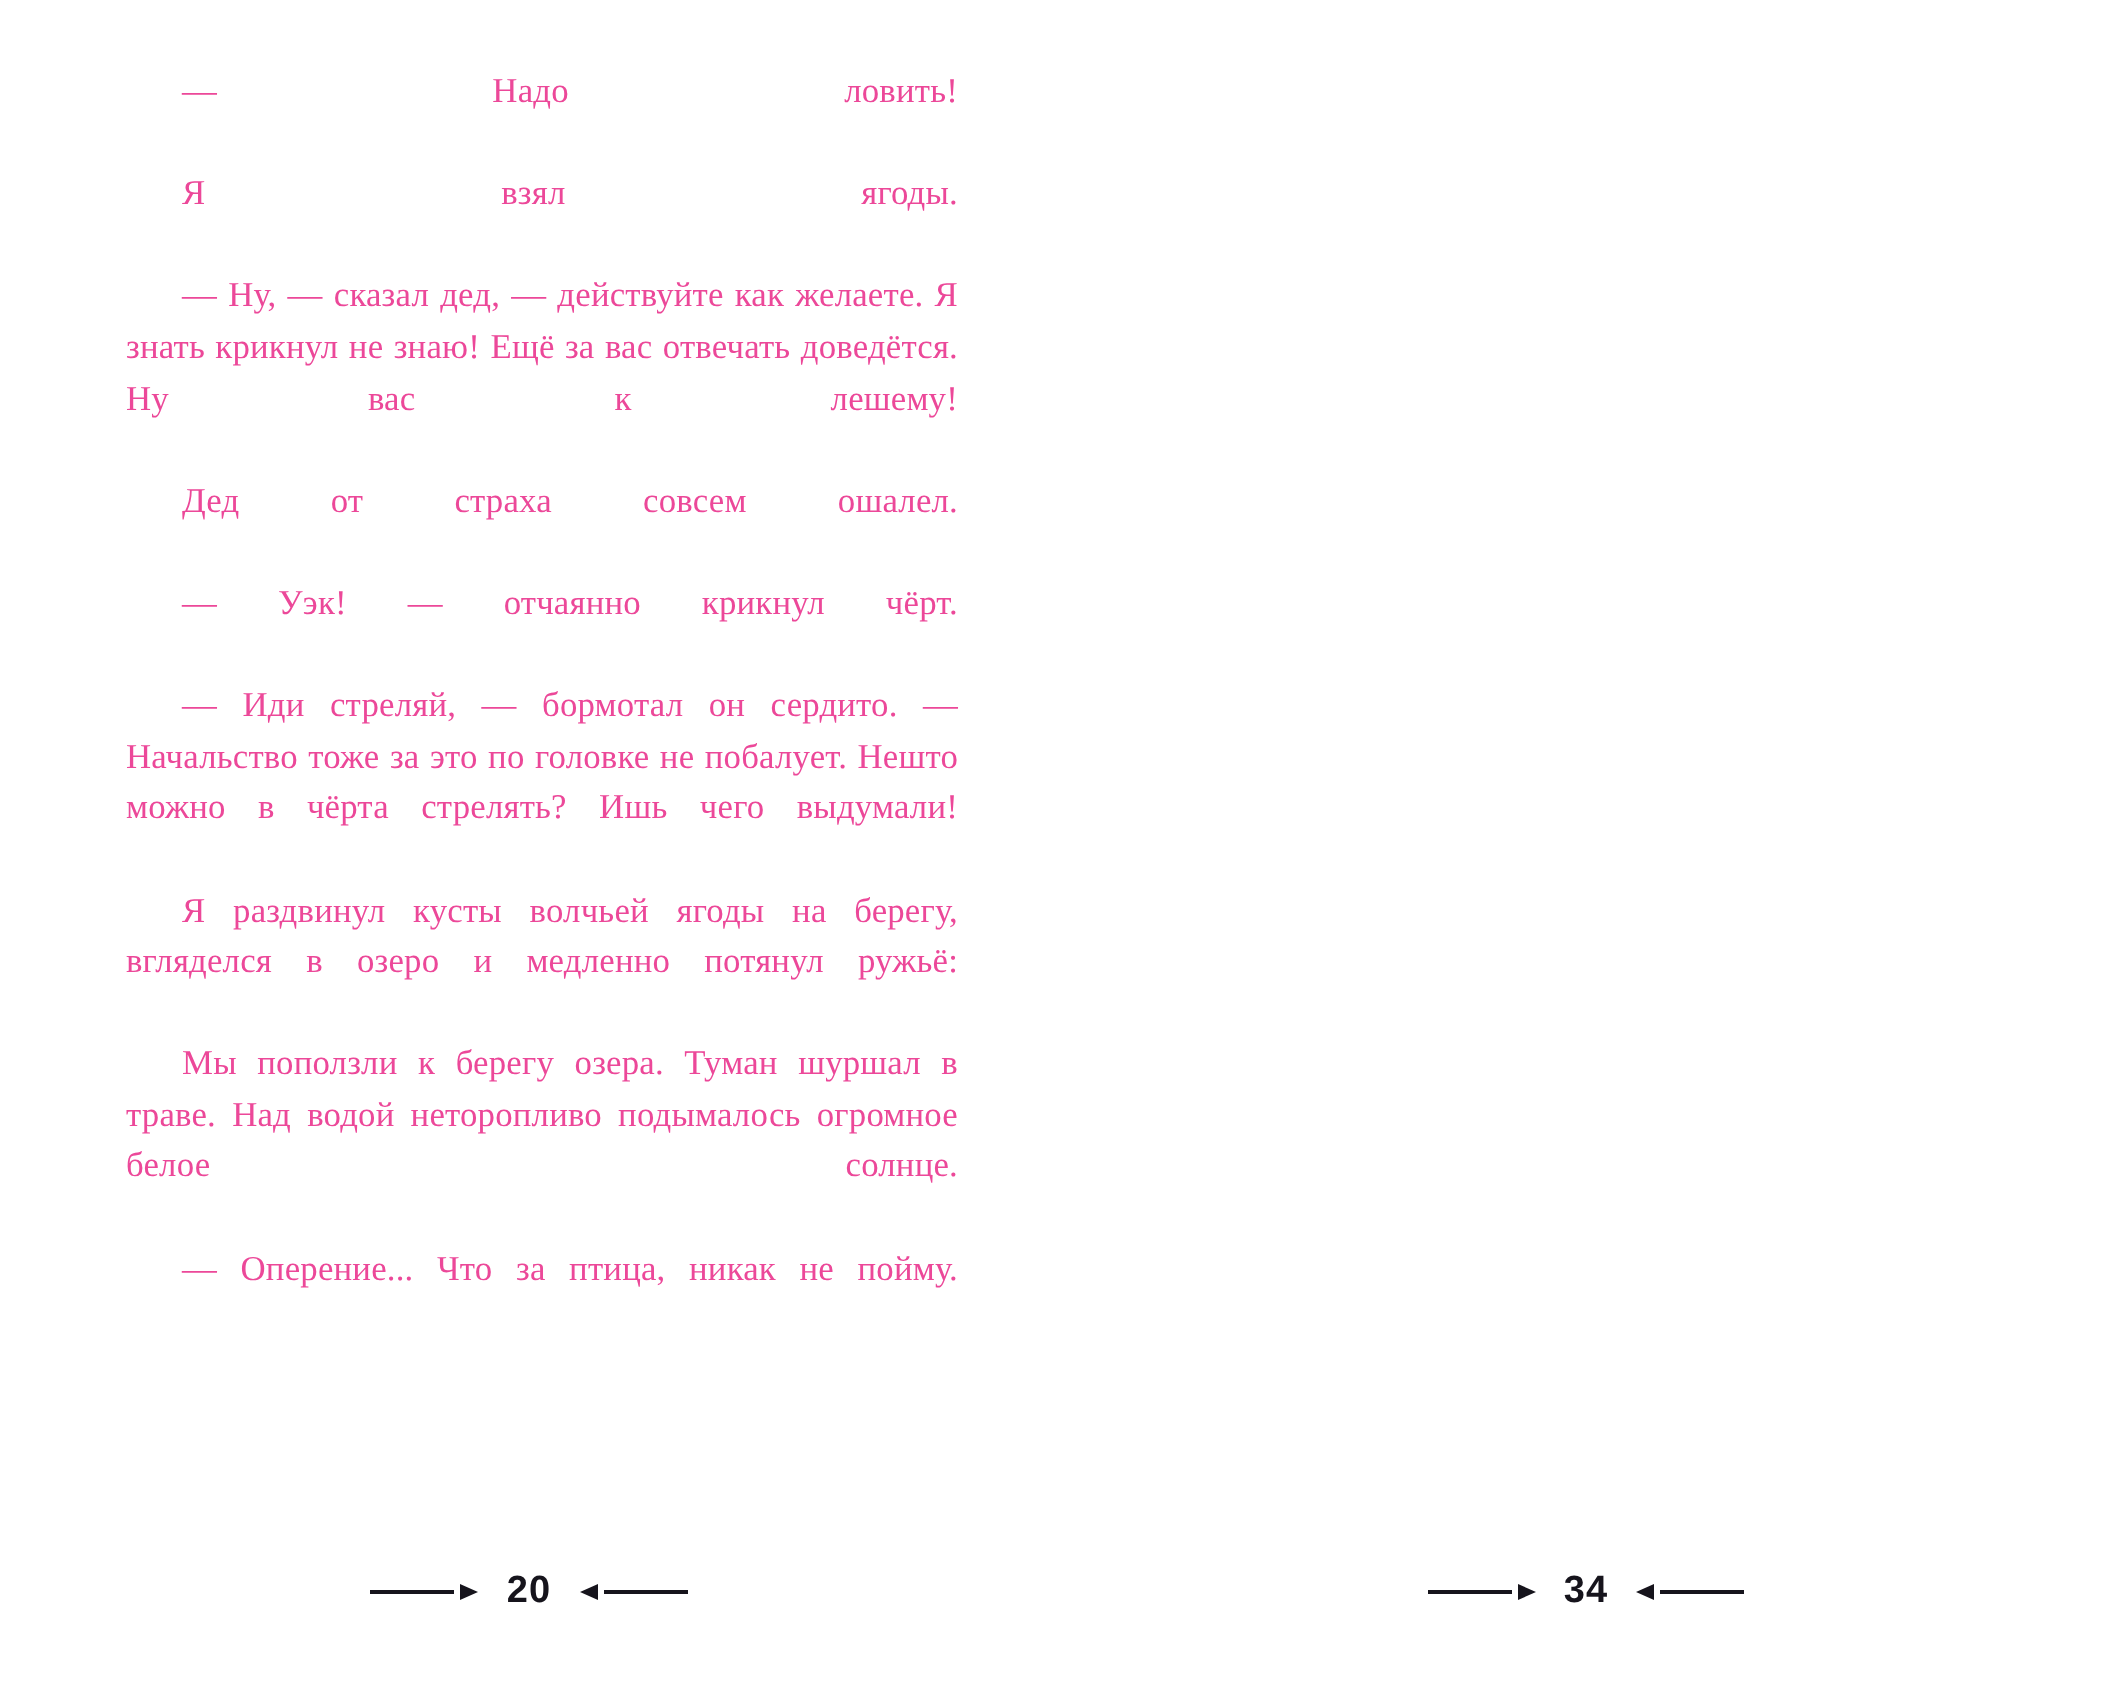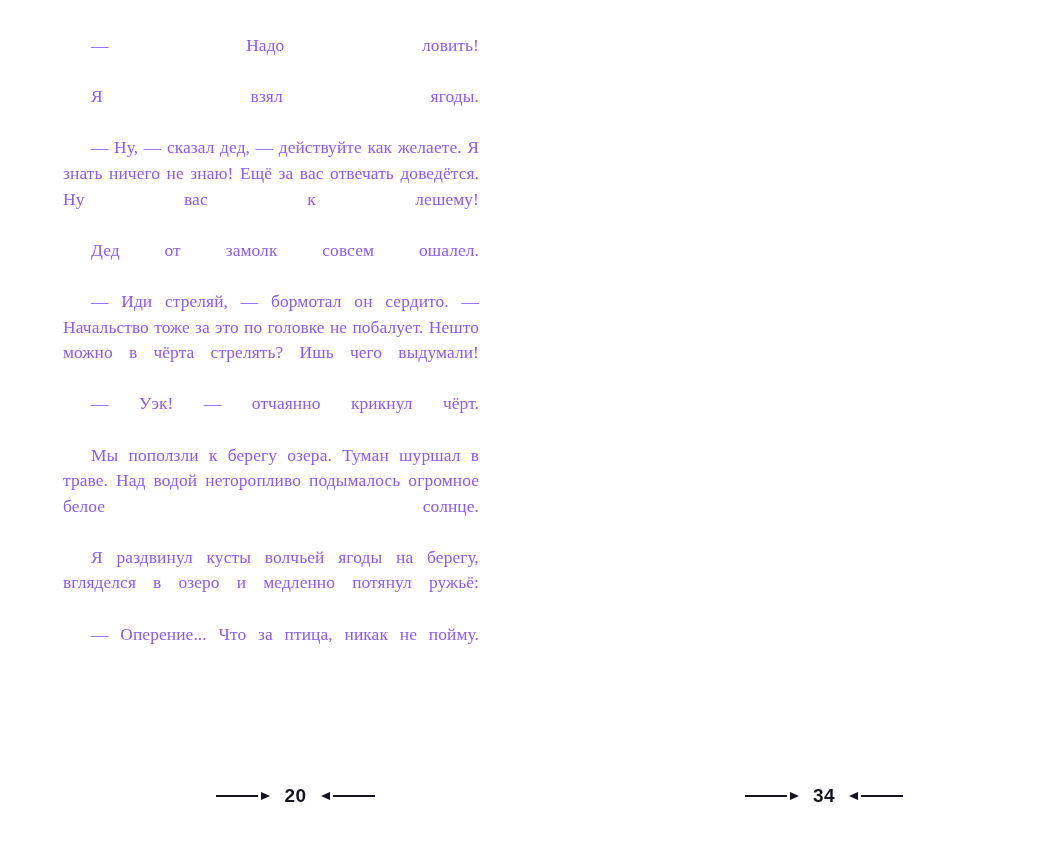--- a/index.html
+++ b/index.html
@@ -31,21 +31,21 @@
   .page-right { width: 528px; }
 
   
   .text-col {
     position: absolute;
     font-size: 17.4px;
     line-height: 25.6px;
     text-align: justify;
     text-justify: inter-word;
     hyphens: manual;
-    color: #8b5cf6;
+    color: #ec4899;
     letter-spacing: 0.1px;
   }
 
   .left-text {
     left: 63px;
     top: 33px;
     width: 416px;
   }
 
   .para {
@@ -65,21 +65,20 @@
   
   .folio {
     position: absolute;
     bottom: 46px;
     left: 0;
     width: 100%;
     display: flex;
     align-items: center;
     justify-content: center;
     gap: 0px;
-    padding-left: 31px;
   }
   .folio-num {
     font-family: "Liberation Sans", "DejaVu Sans", sans-serif;
     font-size: 19px;
     font-weight: 700;
     color: #16141c;
     padding: 0 14px;
     line-height: 1;
     letter-spacing: 0.5px;
   }
@@ -106,26 +105,26 @@
 </head>
 <body>
 
 <div class="spread">
 
   <div class="page page-left">
 
     <div class="text-col left-text">
       <p class="para">— Надо ловить!</p>
       <p class="para">Я взял ягоды.</p>
-      <p class="para">— Ну, — сказал дед, — действуйте как желаете. Я знать ничего не знаю! Ещё за вас отвечать доведётся. Ну вас к лешему!</p>
-      <p class="para">Дед от замолк совсем ошалел.</p>
+      <p class="para">— Ну, — сказал дед, — действуйте как желаете. Я знать крикнул не знаю! Ещё за вас отвечать доведётся. Ну вас к лешему!</p>
+      <p class="para">Дед от страха совсем ошалел.</p>
+      <p class="para">— Уэк! — отчаянно крикнул чёрт.</p>
       <p class="para">— Иди стреляй, — бормотал он сердито. — Начальство тоже за это по головке не побалует. Нешто можно в чёрта стрелять? Ишь чего выдумали!</p>
-      <p class="para">— Уэк! — отчаянно крикнул чёрт.</p>
+      <p class="para">Я раздвинул кусты волчьей ягоды на берегу, вгляделся в озеро и медленно потянул ружьё:</p>
       <p class="para">Мы поползли к берегу озера. Туман шуршал в траве. Над водой неторопливо подымалось огромное белое солнце.</p>
-      <p class="para">Я раздвинул кусты волчьей ягоды на берегу, вгляделся в озеро и медленно потянул ружьё:</p>
       <p class="para">— Оперение... Что за птица, никак не пойму.</p>
 
     </div>
 
     <div class="folio">
       <span class="rule"></span>
       <span class="tri-right"></span>
       <span class="folio-num">20</span>
       <span class="tri-left"></span>
       <span class="rule"></span>

